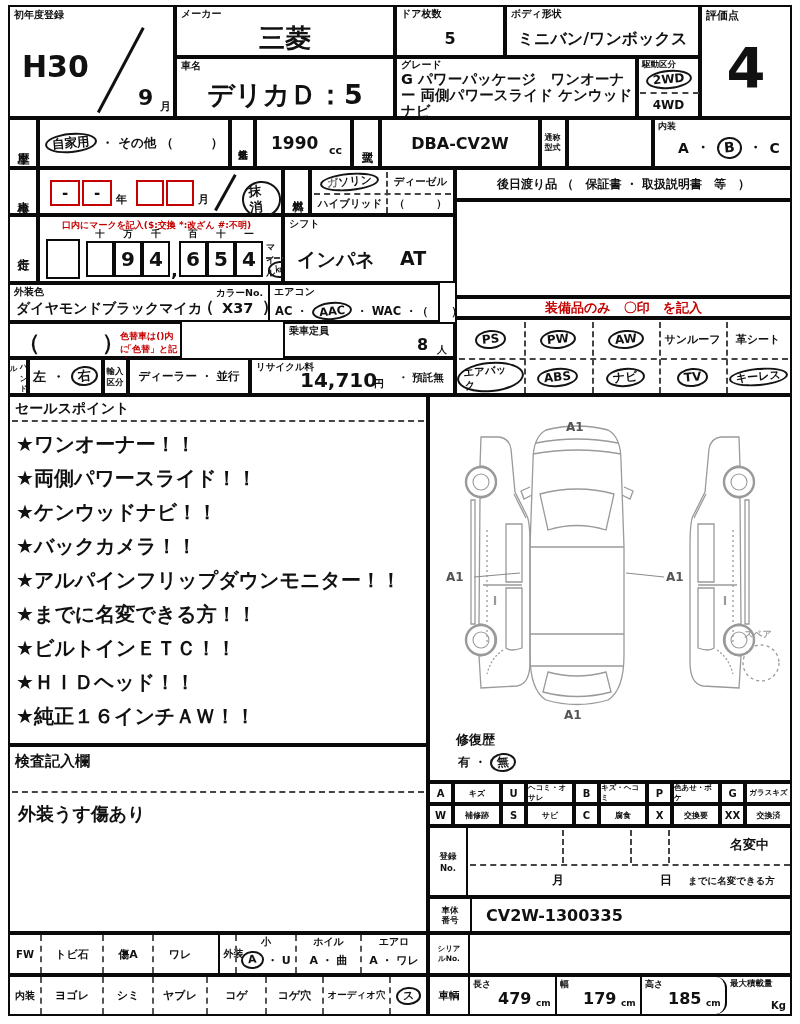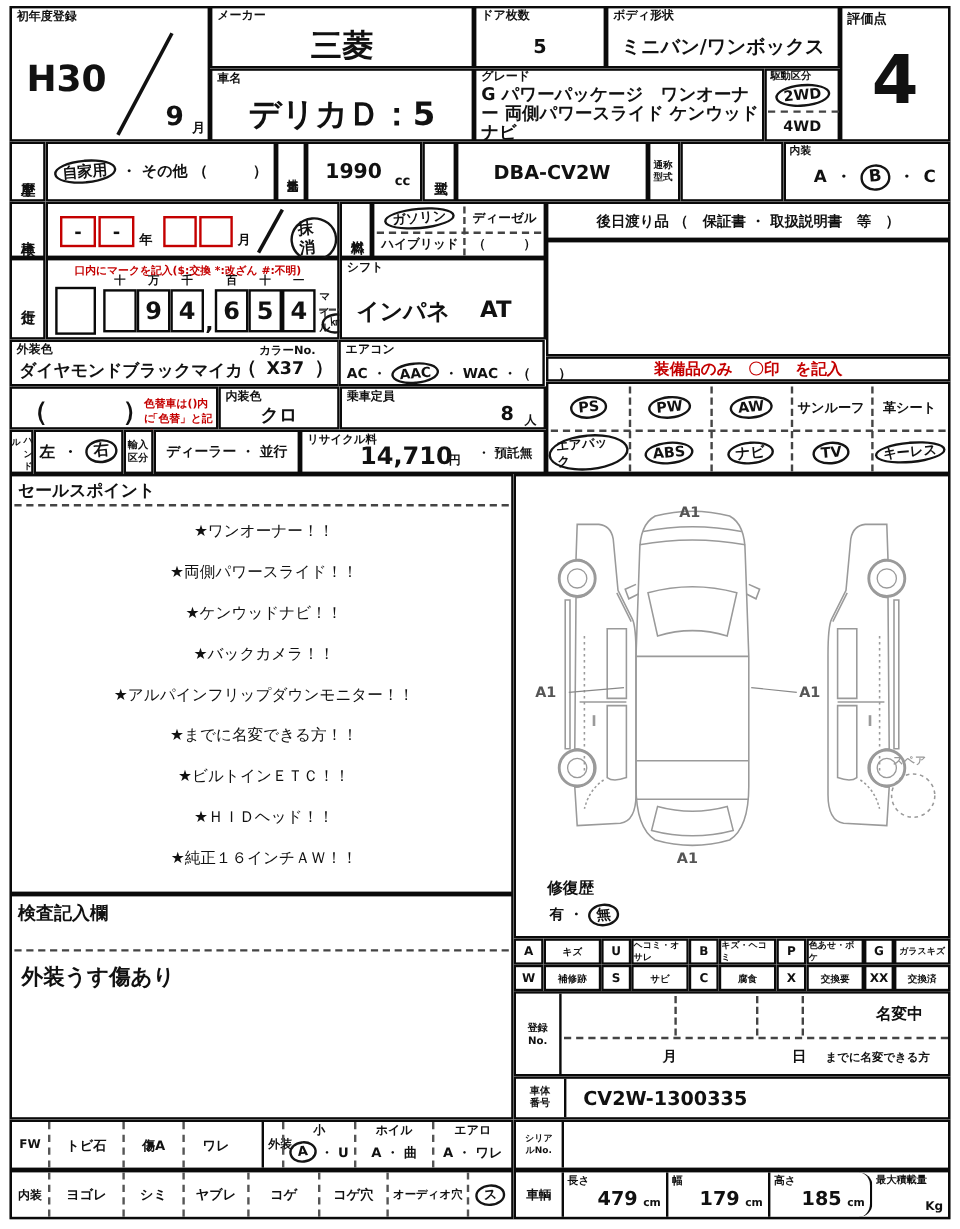--- a/index.html
+++ b/index.html
@@ -12,21 +12,21 @@
   .lbl{font-size:10px;font-weight:700;line-height:1.05;}
   .vt{writing-mode:vertical-rl;text-orientation:upright;letter-spacing:1px;}
   .marked{display:inline-block;border:2px solid #141414;border-radius:50%;
     padding:0 5px;line-height:1.25;transform:rotate(-5deg);}
   .red{color:#c40000;}
   .redbox{border:2px solid #c40000;background:#fff;}
   .dash-h{border-top:2px dashed #444;}
   .dash-v{border-left:2px dashed #444;}
   .dl{border-left:2px dashed #555;}
   .slash{position:absolute;width:2.5px;background:#111;transform-origin:top left;}
-  .pts div{font-size:13px;font-weight:400;height:34px;line-height:34px;white-space:nowrap;text-align:center;}
+  .pts div{font-size:20px;font-weight:700;height:34px;line-height:34px;white-space:nowrap;}
   .cellv{font-size:11px;font-weight:700;}
 </style>
 </head>
 <body>
 
 <div class="sheet">
   <div class="abs b3" style="left:8px;top:5px;width:784px;height:1011px;"></div>
 
   <div class="abs b" style="left:8px;top:5px;width:167px;height:113px;">
     <span class="abs lbl" style="left:4px;top:3px;">初年度登録</span>
@@ -175,38 +175,34 @@
   </div>
 
   <div class="abs b" style="left:8px;top:283px;width:275px;height:39px;">
     <span class="abs lbl" style="left:4px;top:2px;">外装色</span>
     <span class="abs" style="left:6px;top:15px;font-size:14px;font-weight:700;">ダイヤモンドブラックマイカ</span>
     <span class="abs lbl" style="left:206px;top:3px;font-size:9.5px;">カラーNo.</span>
     <span class="abs" style="left:188px;top:12px;font-size:16px;">（</span>
     <span class="abs" style="left:212px;top:15px;font-size:14.5px;font-weight:700;">X37</span>
     <span class="abs" style="left:252px;top:12px;font-size:16px;">）</span>
   </div>
-  <div class="abs b" style="left:282px;top:283px;width:172px;height:39px;">
+  <div class="abs b" style="left:268px;top:283px;width:172px;height:39px;">
     <span class="abs lbl" style="left:4px;top:2px;">エアコン</span>
     <div class="abs" style="left:5px;top:17px;width:164px;font-size:11.5px;white-space:nowrap;">
       <span>AC ・</span>
       <span class="marked">AAC</span>
       <span>・ WAC ・（　　）</span>
     </div>
   </div>
 
   <div class="abs b" style="left:8px;top:322px;width:174px;height:36px;">
     <span class="abs" style="left:8px;top:4px;font-size:22px;">（</span>
     <span class="abs" style="left:92px;top:4px;font-size:22px;">）</span>
     <span class="abs red" style="left:110px;top:6px;font-size:9px;font-weight:700;">色替車は()内に</span>
     <span class="abs red" style="left:113px;top:19px;font-size:9px;font-weight:700;">「色替」と記入</span>
-  </div>
-  <div class="abs b" style="left:182px;top:322px;width:101px;height:36px;">
-    <span class="abs lbl" style="left:4px;top:2px;">内装色</span>
-    <div class="abs ctr" style="left:0;top:11px;width:100%;height:22px;font-size:15px;font-weight:700;">クロ</div>
   </div>
   <div class="abs b" style="left:283px;top:322px;width:172px;height:36px;">
     <span class="abs lbl" style="left:4px;top:2px;">乗車定員</span>
     <span class="abs" style="left:132px;top:11px;font-size:16px;font-weight:700;">8</span>
     <span class="abs" style="left:152px;top:19px;font-size:10px;">人</span>
   </div>
 
   <div class="abs b ctr" style="left:8px;top:358px;width:20px;height:37px;">
     <span class="vt" style="font-size:7.5px;font-weight:700;">ハンドル</span>
   </div>

